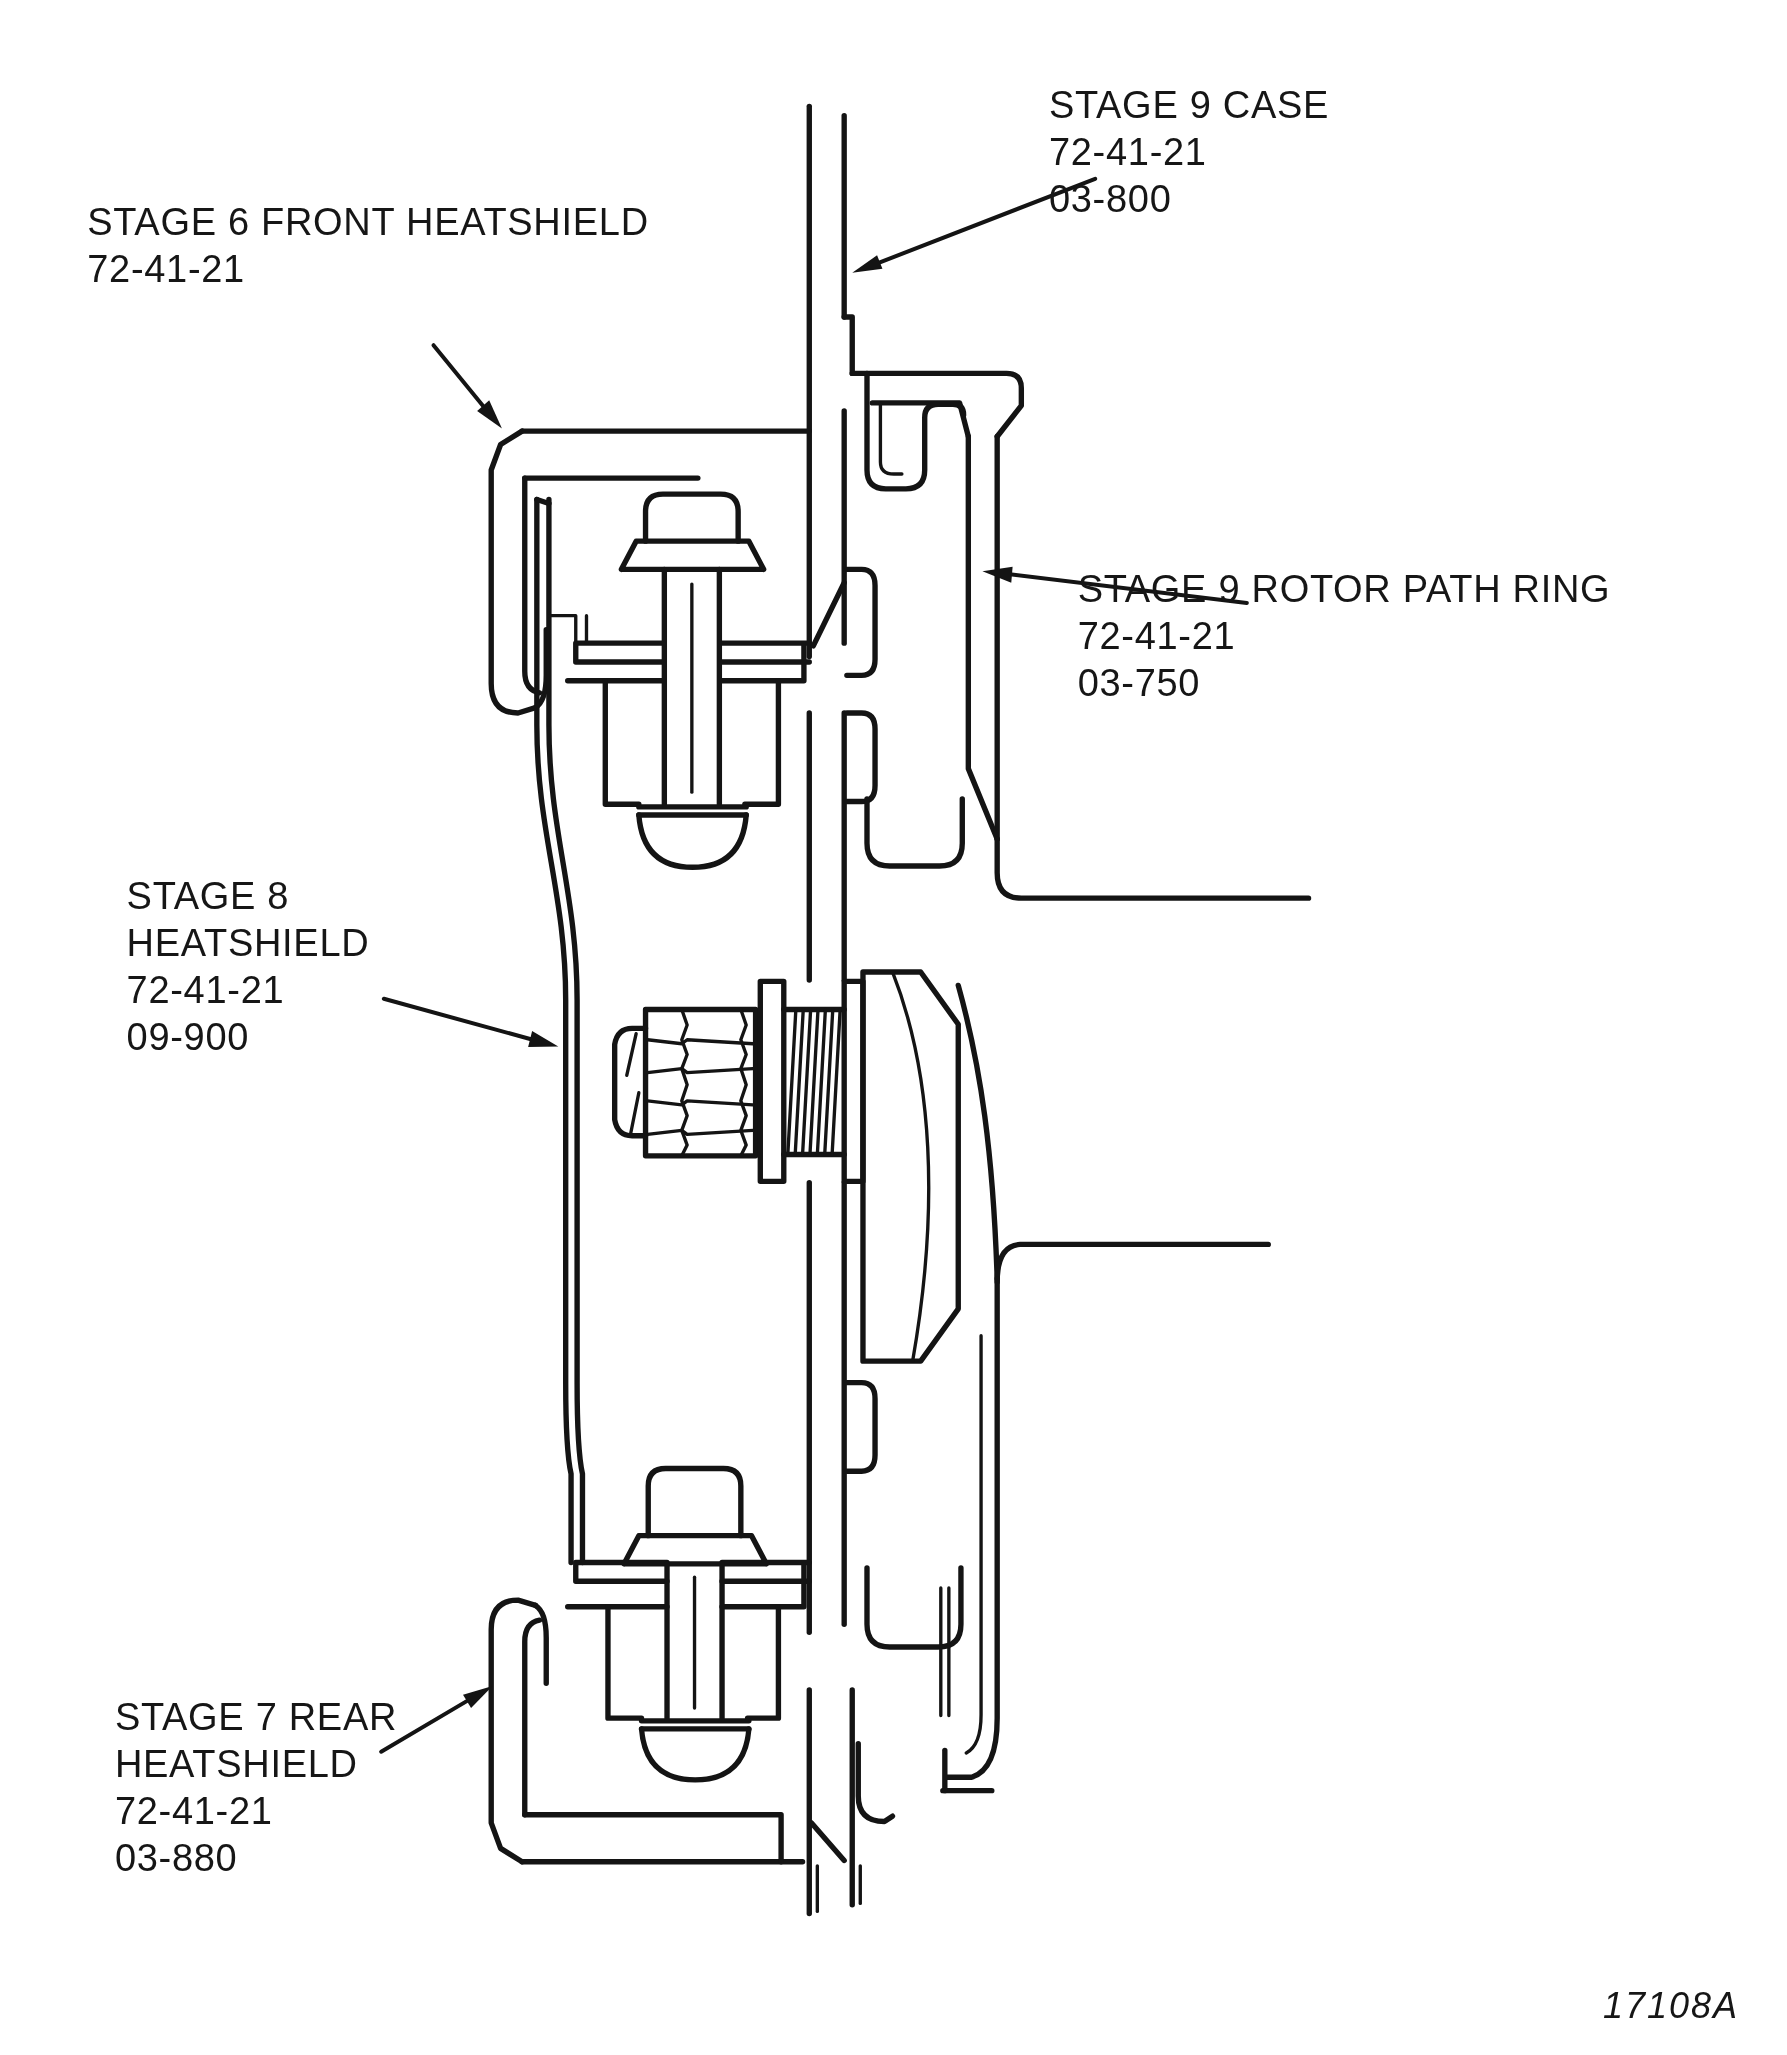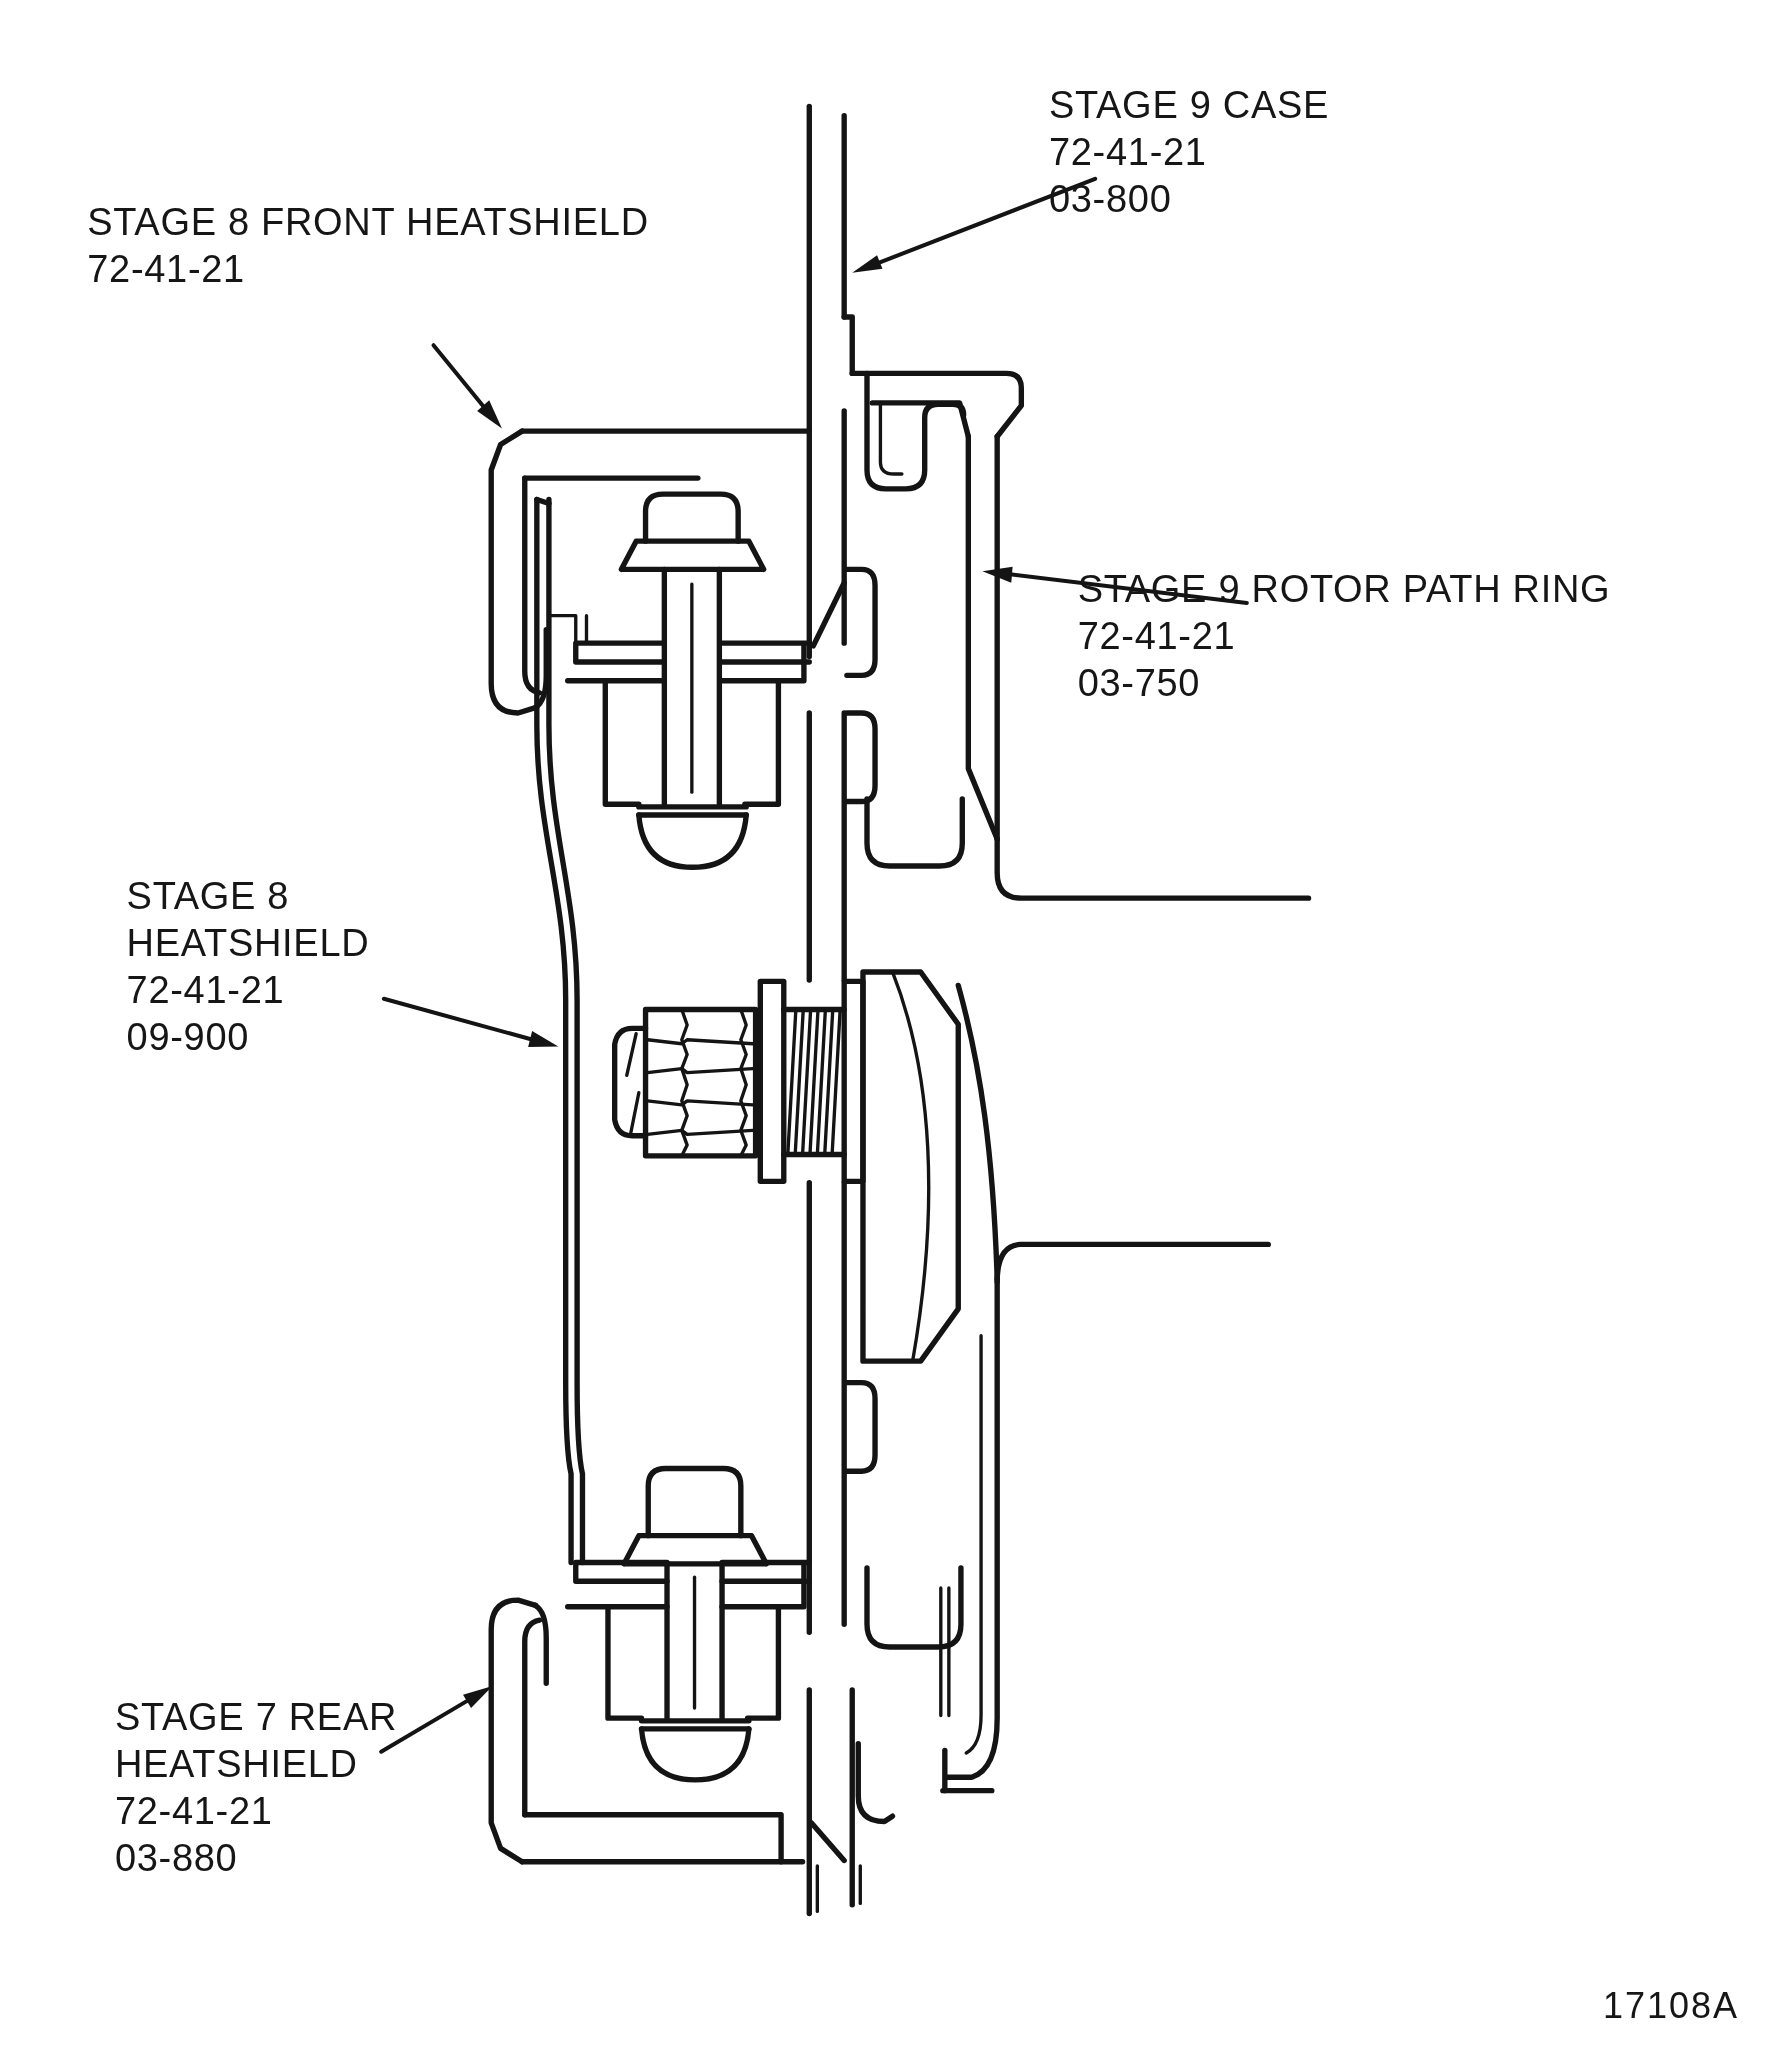--- a/index.html
+++ b/index.html
@@ -22,20 +22,21 @@
     text-align:left;
     font-size:38px;
     line-height:47px;
     letter-spacing:0.7px;
     white-space:nowrap;
   }
   .figno{
     position:absolute;
     font-size:36px;
     letter-spacing:2px;
+    font-style:italic;
   }
 </style>
 </head>
 <body>
 
 <div class="page">
 
   <svg class="drawing" width="1787" height="2056" viewBox="0 0 2663 3063">
 
     <g>
@@ -173,21 +174,21 @@
     </g>
   </svg>
 
   <div class="label" style="left:1189px;top:82px">
     <div>STAGE 9 CASE</div>
     <div>72-41-21</div>
     <div>03-800</div>
   </div>
 
   <div class="label" style="left:368px;top:199px">
-    <div>STAGE 8 FRONT HEATSHIELD</div>
+    <div>STAGE 6 FRONT HEATSHIELD</div>
     <div>72-41-21</div>
   </div>
 
   <div class="label" style="left:1344px;top:566px">
     <div>STAGE 9 ROTOR PATH RING</div>
     <div>72-41-21</div>
     <div>03-750</div>
   </div>
 
   <div class="label" style="left:248px;top:873px">

